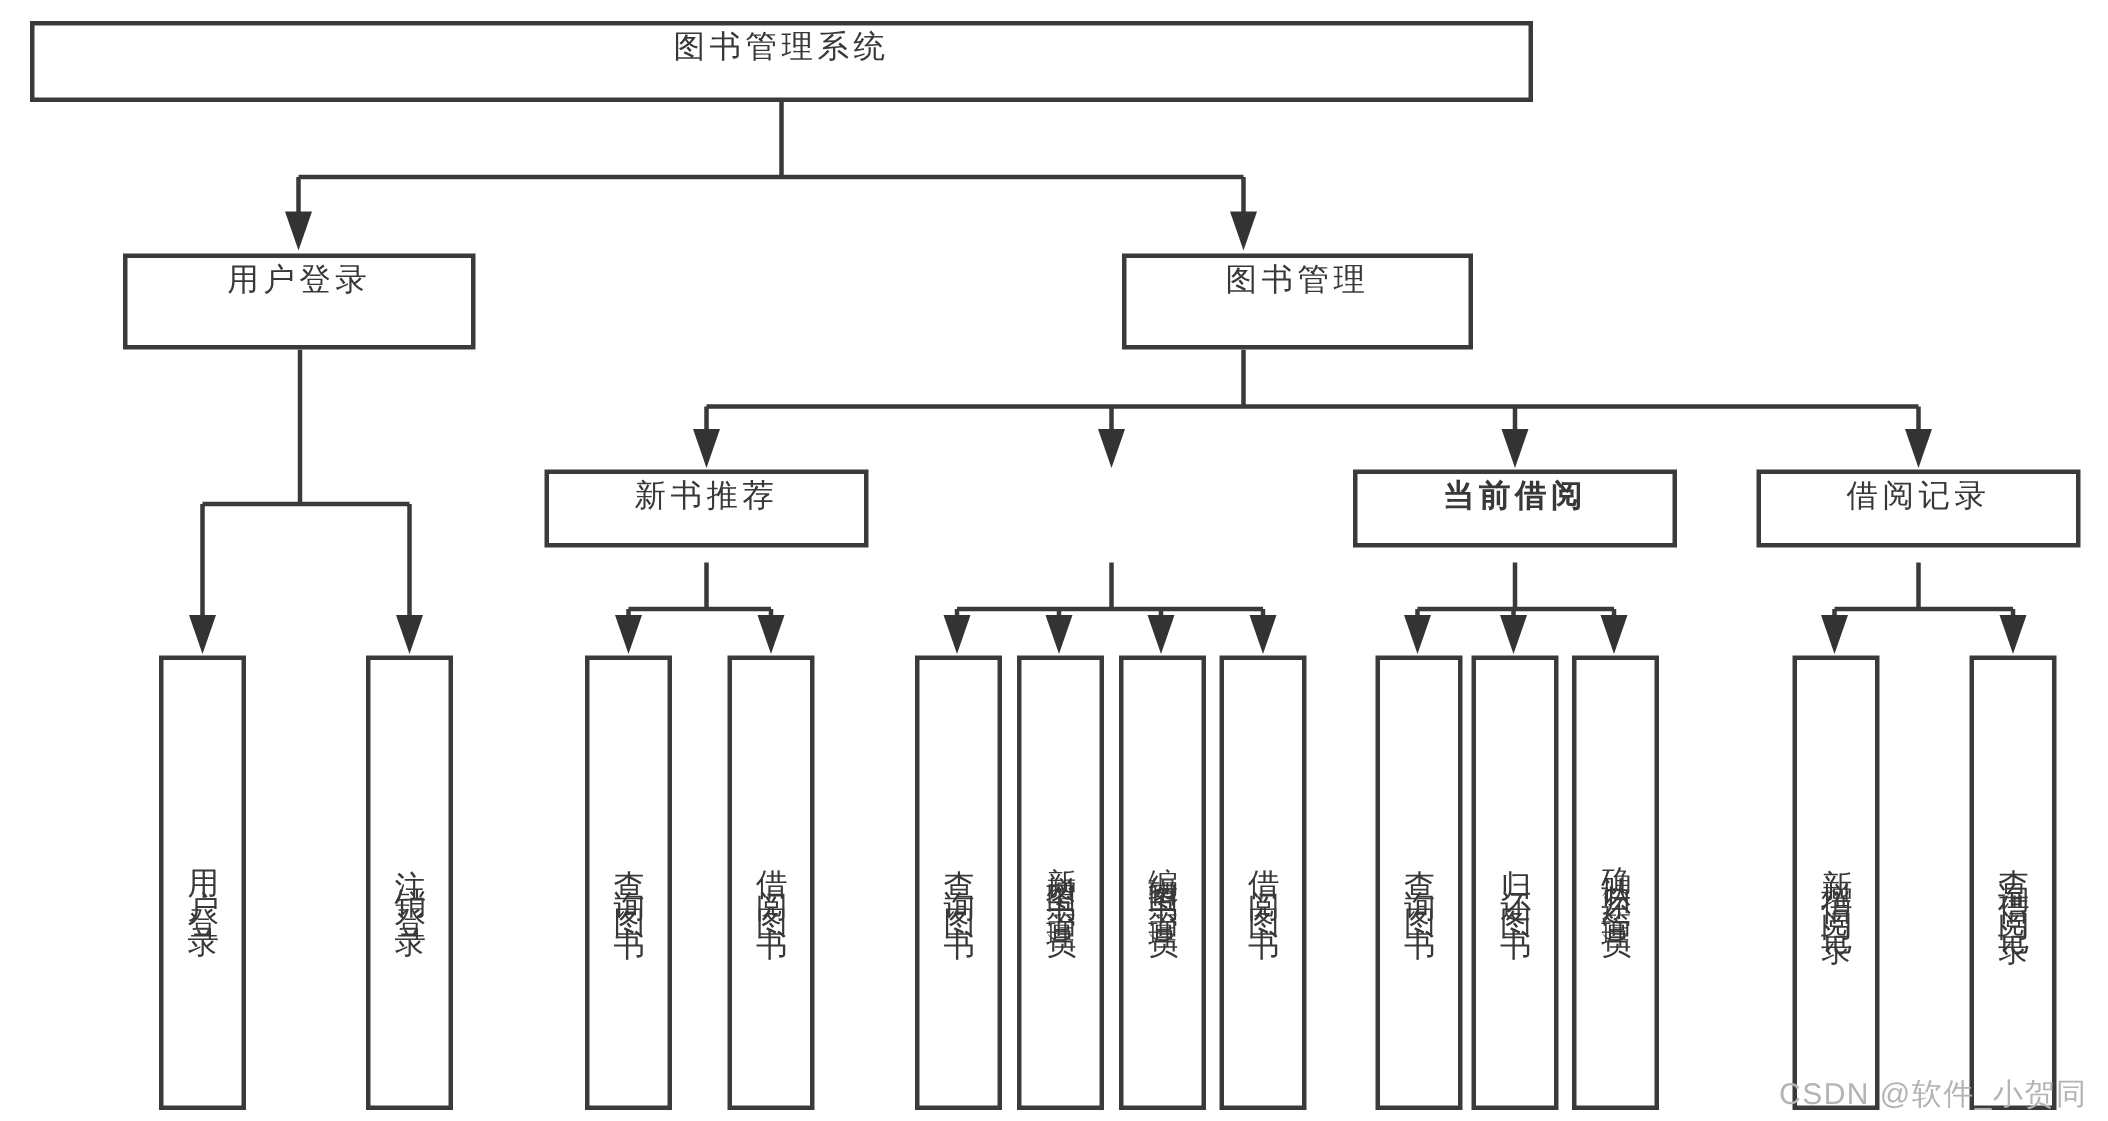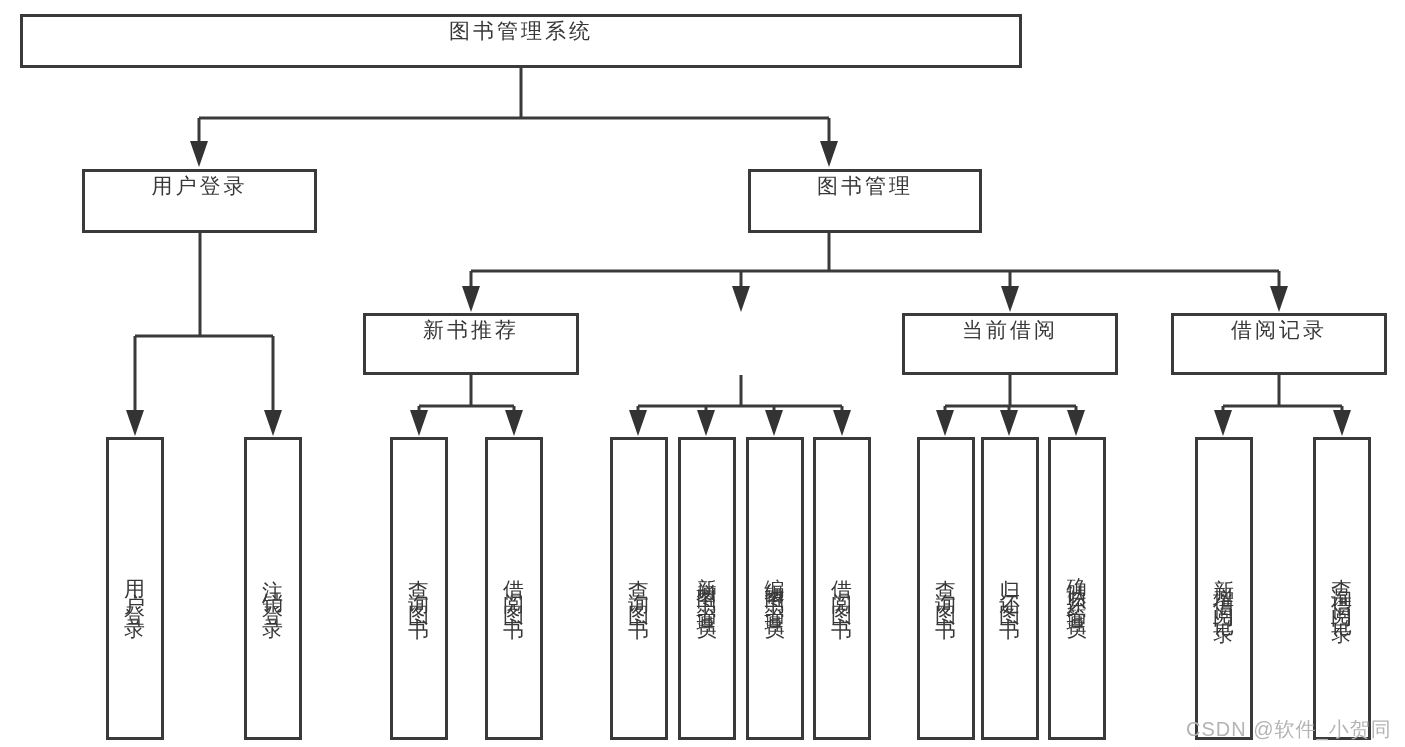--- a/index.html
+++ b/index.html
@@ -9,22 +9,22 @@
   }
   #wires { position:absolute; left:0; top:0; width:1405px; height:747px; z-index:1; }
   .node {
     position:absolute; box-sizing:border-box; background:#ffffff;
     border:3px solid #3a3a3a; display:flex; justify-content:center;
     color:#383838; font-size:21px; letter-spacing:3px; z-index:2; white-space:nowrap;
   }
   .node-root   { left:20px;  top:14px;  width:1002px; height:54px; }
   .node-l2a    { left:82px;  top:169px; width:235px;  height:64px; }
   .node-l2b    { left:712px; top:169px; width:234px;  height:64px;margin-left:36px; }
-  .node-l3     { top:313px;  width:216px; height:62px; }
-  .l3-0 { left:363px; } .l3-1 { left:633px; } .l3-2 { left:902px; } .l3-3 { left:1171px; }
+  .node-l3     { top:313px;  width:216px; height:52px; }
+  .l3-0 { left:363px; } .l3-1 { left:633px; } .l3-2 { left:902px;font-weight:bold; } .l3-3 { left:1171px; }
   .leaf { position:absolute; box-sizing:border-box; top:437px; width:58px; height:303px;
           background:#ffffff; border:3px solid #3a3a3a; display:flex;
           align-items:center; justify-content:center; z-index:2; }
   .vtext { writing-mode:vertical-rl; text-orientation:mixed; color:#383838;
            font-size:21px; letter-spacing:13px; line-height:1; white-space:nowrap; }
   .vtext.mid  { letter-spacing:9px; }
   .vtext.long { font-size:20px; letter-spacing:6px; }
   .watermark { position:absolute; left:1186px; top:716px; z-index:5;
                font-size:20px; letter-spacing:1px; color:#b4b4b4; }
   .wire { stroke:#3a3a3a; stroke-width:3; fill:none; }

